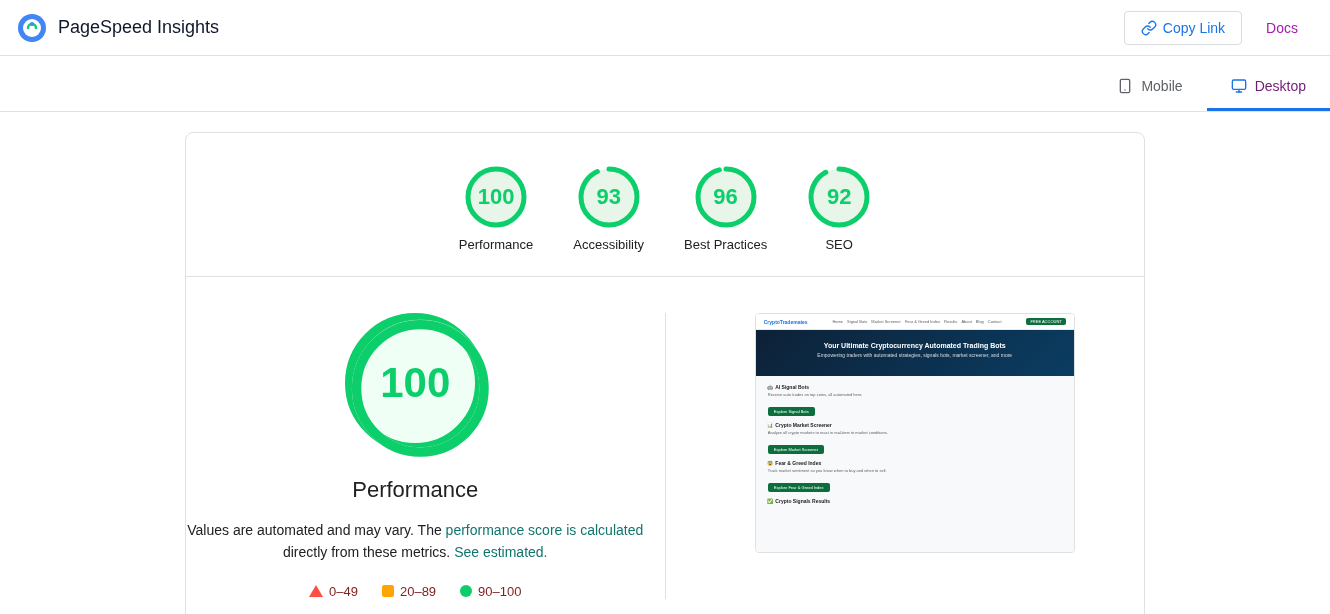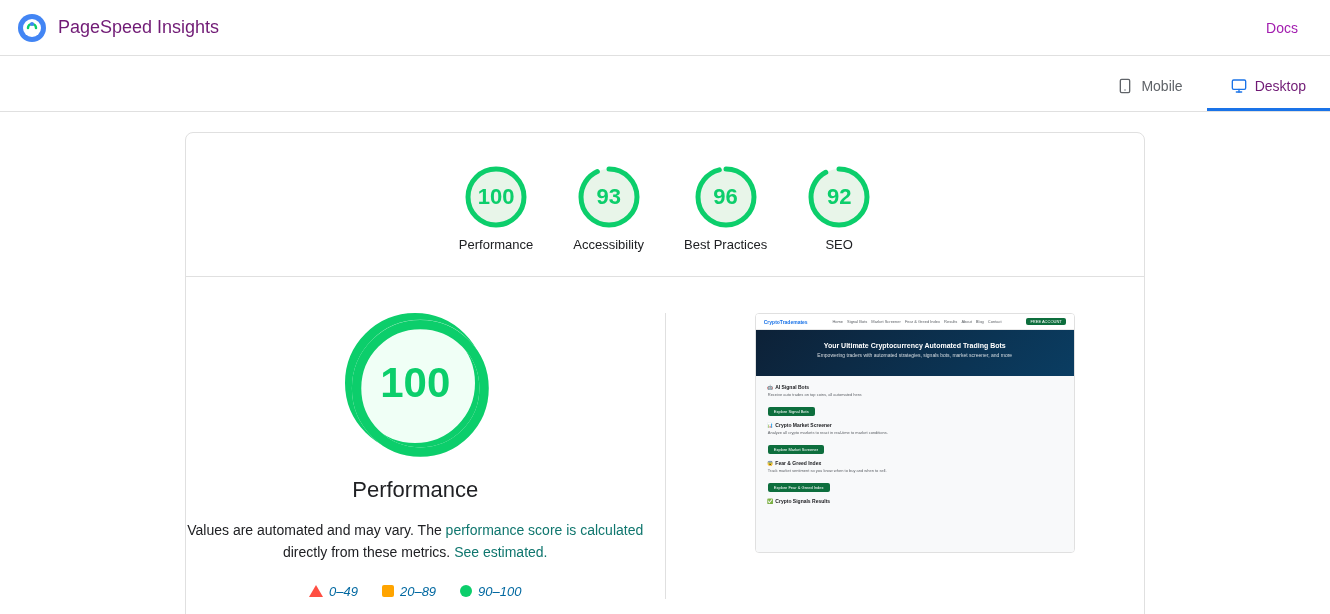--- a/index.html
+++ b/index.html
@@ -19,21 +19,21 @@
       align-items: center;
       gap: 10px;
     }
     .logo-icon {
       width: 32px;
       height: 32px;
     }
     .app-title {
       font-size: 18px;
       font-weight: 400;
-      color: #701a75;
+      color: #0f172a;
     }
     .header-right {
       display: flex;
       align-items: center;
       gap: 8px;
     }
     .copy-link-btn {
       display: flex;
       align-items: center;
       gap: 6px;
@@ -176,22 +176,21 @@
       margin-bottom: 20px;
     }
     .performance-desc a {
       color: #0f766e;
       text-decoration: none;
     }
     .legend {
       display: flex;
       gap: 24px;
       font-size: 13px;
-      color: #0369a1;
-      font-style: italic;
+      color: #7f1d1d;
     }
     .legend-item {
       display: flex;
       align-items: center;
       gap: 6px;
     }
     .legend-dot {
       width: 12px;
       height: 12px;
       border-radius: 50%;
@@ -287,20 +286,27 @@
 
     <svg class="logo-icon" viewBox="0 0 32 32" fill="none" xmlns="http://www.w3.org/2000/svg">
       <circle cx="16" cy="16" r="14" fill="#4285f4"></circle>
       <circle cx="16" cy="16" r="9" fill="#fff"></circle>
       <path d="M12 16 A4 4 0 0 1 20 16" stroke="#0cce6b" stroke-width="2.5" fill="none" stroke-linecap="round"></path>
       <circle cx="16" cy="12" r="2" fill="#4285f4"></circle>
     </svg>
     <span class="app-title">PageSpeed Insights</span>
   </div>
   <div class="header-right">
+    <button class="copy-link-btn">
+      <svg width="16" height="16" viewBox="0 0 24 24" fill="none" stroke="#1a73e8" stroke-width="2" stroke-linecap="round" stroke-linejoin="round">
+        <path d="M10 13a5 5 0 0 0 7.54.54l3-3a5 5 0 0 0-7.07-7.07l-1.72 1.71"></path>
+        <path d="M14 11a5 5 0 0 0-7.54-.54l-3 3a5 5 0 0 0 7.07 7.07l1.71-1.71"></path>
+      </svg>
+      <span>Copy Link</span>
+    </button>
     <button class="docs-link">Docs</button>
   </div>
 </header>
 
 <div class="tabs-container">
   <div class="tab">
     <svg width="16" height="16" viewBox="0 0 24 24" fill="none" stroke="currentColor" stroke-width="2" stroke-linecap="round" stroke-linejoin="round">
       <rect x="5" y="2" width="14" height="20" rx="2" ry="2"></rect>
       <line x1="12" y1="18" x2="12.01" y2="18"></line>
     </svg>

